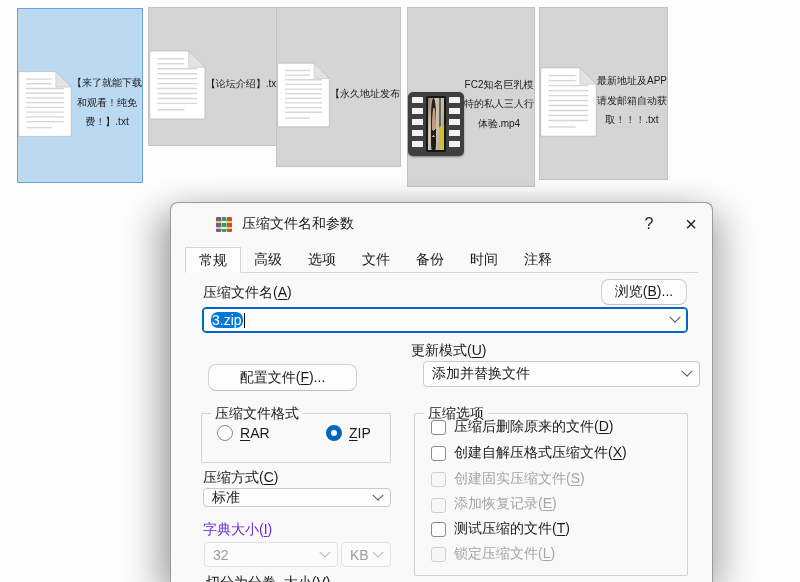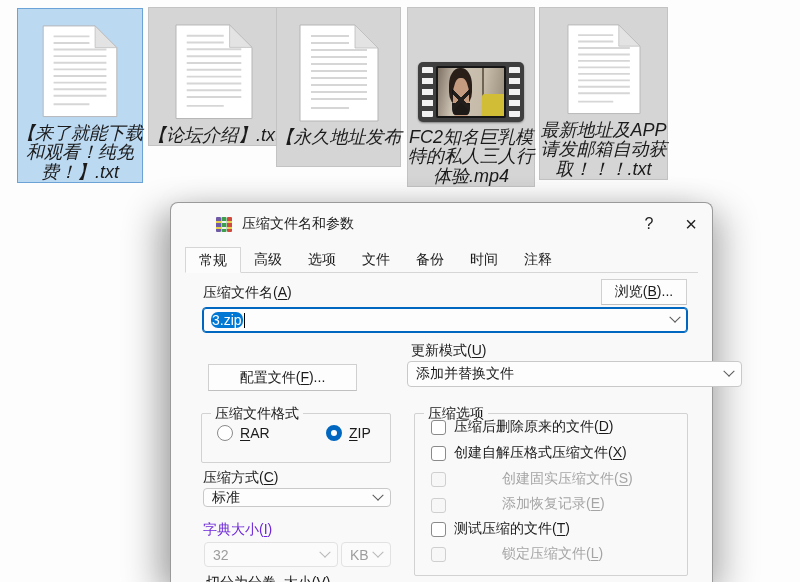--- a/index.html
+++ b/index.html
@@ -7,24 +7,24 @@
   body {
     font-family:"Liberation Sans", sans-serif;
     background:#fdfdfd;
     position:relative;
     color:#1b1b1b;
   }
 
   
   .tile {
     position:absolute;
-    display:flex; flex-direction:column; align-items:center;
+    display:flex; flex-direction:row; align-items:center;
     padding-top:8px;
-    font-size:18px; line-height:19.5px; text-align:center;
-    background:#d5d5d5; border:1px solid #c3c3c3;font-style:italic;
+    font-size:10px; line-height:19.5px; text-align:center;
+    background:#d5d5d5; border:1px solid #c3c3c3;
   }
   .tile.selected { background:#bcd9f2; border:1px solid #6ba3d6; }
   .tile .caption { margin-top:6px; }
   .tile .caption div { white-space:nowrap; }
 
   .doc-icon { width:80px; height:98px; margin-top:8px; }
 
   
   .film { position:relative; width:106px; height:64px; margin-top:46px;
           background:#3f3f3f; border-radius:5px; box-shadow:0 1px 2px rgba(0,0,0,.4); }
@@ -69,21 +69,21 @@
   .tabstrip { position:absolute; left:14px; right:14px; top:44px; height:26px;
               display:flex; border-bottom:1px solid #d6d6d6; }
   .tab { padding:4px 13px 3px; margin-bottom:-1px; color:#1b1b1b; }
   .tab.active { background:#fcfcfc; border:1px solid #d6d6d6; border-bottom:1px solid #fcfcfc; }
 
   .dlg-label { position:absolute; white-space:nowrap; }
   .k { text-decoration:underline; text-underline-offset:2px; }
   .dim { color:#6d28d9; }
 
   .btn { position:absolute; background:#fdfdfd; border:1px solid #d0d0d0;
-         border-bottom-color:#c0c0c0; border-radius:0;
+         border-bottom-color:#c0c0c0; border-radius:8px;
          display:flex; align-items:center; justify-content:center; }
 
   .combo { position:absolute; background:#fdfdfd; border:1px solid #c9c9c9;
            border-radius:4px; display:flex; align-items:center; padding:0 8px;
            white-space:nowrap; }
   .combo .chev { margin-left:auto; width:8px; height:8px; border-right:1.4px solid #5a5a5a;
                  border-bottom:1.4px solid #5a5a5a; transform:rotate(45deg) translate(-2px,-2px); }
   .combo.focused { border:1px solid #0067c0; box-shadow:0 0 0 1px #0067c0 inset; }
   .combo.disabled { background:#fbfbfb; border-color:#e2e2e2; color:#9d9d9d; }
   .combo.disabled .chev { border-color:#b9b9b9; }
@@ -95,21 +95,21 @@
                      white-space:nowrap; }
 
   .radio-row { position:absolute; display:flex; align-items:center; }
   .radio { width:16px; height:16px; border-radius:50%; background:#fff;
            border:1px solid #8a8a8a; margin-right:7px; flex:0 0 auto; }
   .radio.checked { border:5px solid #0067c0; }
 
   .cb-row { position:absolute; display:flex; align-items:center; white-space:nowrap; }
   .checkbox { width:15px; height:15px; border-radius:3px; background:#fff;
               border:1px solid #8a8a8a; margin-right:8px; flex:0 0 auto; }
-  .cb-row.disabled { color:#a5a5a5;gap:48px; }
+  .cb-row.disabled { color:#a5a5a5; }
   .cb-row.disabled .checkbox { border-color:#cfcfcf; background:#f7f7f7; }
 </style>
 </head>
 <body>
 
 <div class="tile selected" style="left:17px;top:8px;width:126px;height:175px;">
   <svg class="doc-icon" viewBox="0 0 80 98">
     <path d="M1 1 H56 L79 24 V97 H1 Z" fill="#ffffff" stroke="#b5b5b5"></path>
     <path d="M56 1 L56 24 L79 24 Z" fill="#e3e3e3" stroke="#bdbdbd" stroke-width="0.8"></path>
     <g stroke="#d6d6d6" stroke-width="2">
@@ -267,21 +267,21 @@
     <span class="caret"></span>
     <span class="chev"></span>
   </div>
 
   <div class="dlg-label" style="left:240px;top:139px;">
     <span>更新模式(</span><span class="k">U</span><span>)</span>
   </div>
   <div class="btn" style="left:37px;top:161px;width:149px;height:27px;">
     <span><span>配置文件(</span><span class="k">F</span><span>)...</span></span>
   </div>
-  <div class="combo" style="left:236px;top:158px;width:335px;height:26px;">
+  <div class="combo" style="left:252px;top:158px;width:277px;height:26px;">
     <span>添加并替换文件</span>
     <span class="chev"></span>
   </div>
 
   <div class="group" style="left:30px;top:203px;width:190px;height:50px;">
     <span class="gtitle">压缩文件格式</span>
   </div>
   <div class="radio-row" style="left:46px;top:222px;">
     <span class="radio"></span>
     <span><span></span><span class="k">R</span><span>AR</span></span>

